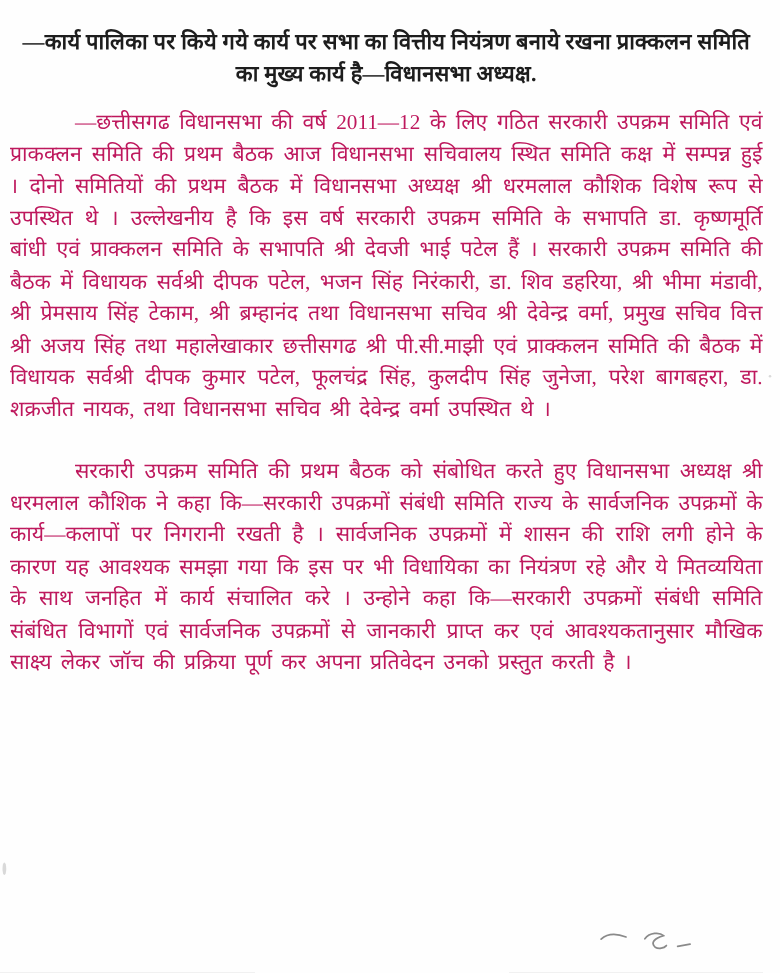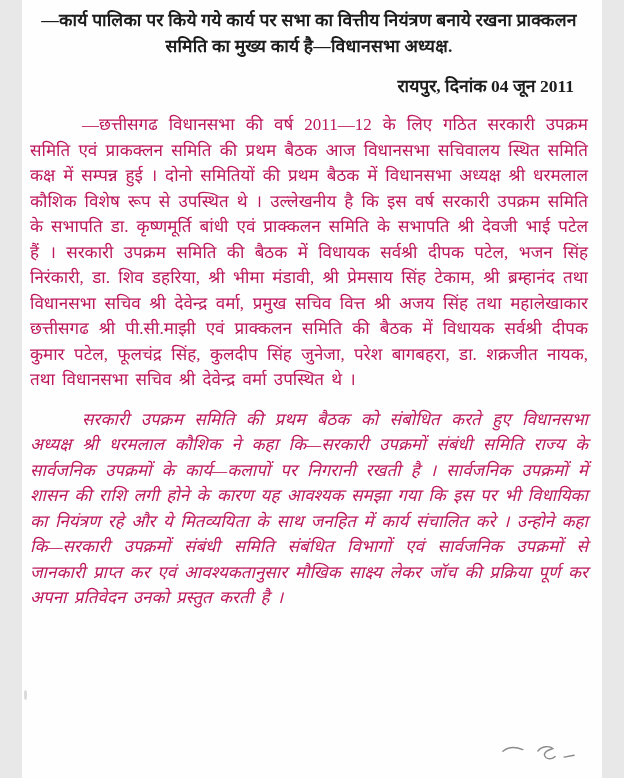--- a/index.html
+++ b/index.html
@@ -2,29 +2,29 @@
 <html lang="hi"><head>
 <meta charset="utf-8">
 <style>
   html, body {
     margin: 0;
     padding: 0;
     background: #e8e8e8;
   }
   .page {
     position: relative;
-    width: 580px;
+    width: 624px;
     height: 778px;
     margin: 0 auto;
     background: #fefefe;
     overflow: hidden;
     font-family: "Liberation Serif", serif;
     color: #262626;
     box-sizing: border-box;
-    padding: 7px 14px 0 8px;
+    padding: 20px 14px 0 8px;
   }
   .headline {
     font-weight: 700;
     font-size: 17.5px;
     line-height: 26px;
     text-align: center;
     color: #1d1d1d;
     letter-spacing: 0.2px;
   }
   .headline + .headline {
@@ -43,22 +43,21 @@
     margin: 0;
     margin-top: 13px;
     font-size: 17px;
     line-height: 25.5px;
     text-align: justify;
     text-indent: 52px;
     word-spacing: 3px;
     color: #be185d;
   }
   .body-para.second {
-    margin-top: 14px;
-    font-style: italic;
+    margin-top: 24px;
   }
   .handwritten {
     position: absolute;
     left: 478px;
     top: 738px;
     width: 78px;
     height: 32px;
     transform: rotate(-2deg);
   }
   .handwritten svg {
@@ -74,21 +73,20 @@
   .speck-2 { left: 615px; top: 300px; width: 2px; height: 2px; }
 </style>
 </head>
 <body>
 
 <div class="page">
 
   <div class="headline">—कार्य पालिका पर किये गये कार्य पर सभा का वित्तीय नियंत्रण बनाये रखना प्राक्कलन समिति का मुख्य कार्य है—विधानसभा अध्यक्ष.</div>
 
 
-  <div class="dateline">रायपुर, दिनांक 04 जून 2011</div>
 
   <p class="body-para first">—छत्तीसगढ विधानसभा की वर्ष 2011—12 के लिए गठित सरकारी उपक्रम समिति एवं प्राकक्लन समिति की प्रथम बैठक आज विधानसभा सचिवालय स्थित समिति कक्ष में सम्पन्न हुई । दोनो समितियों की प्रथम बैठक में विधानसभा अध्यक्ष श्री धरमलाल कौशिक विशेष रूप से उपस्थित थे । उल्लेखनीय है कि इस वर्ष सरकारी उपक्रम समिति के सभापति डा. कृष्णमूर्ति बांधी एवं प्राक्कलन समिति के सभापति श्री देवजी भाई पटेल हैं । सरकारी उपक्रम समिति की बैठक में विधायक सर्वश्री दीपक पटेल, भजन सिंह निरंकारी, डा. शिव डहरिया, श्री भीमा मंडावी, श्री प्रेमसाय सिंह टेकाम, श्री ब्रम्हानंद तथा विधानसभा सचिव श्री देवेन्द्र वर्मा, प्रमुख सचिव वित्त श्री अजय सिंह तथा महालेखाकार छत्तीसगढ श्री पी.सी.माझी एवं प्राक्कलन समिति की बैठक में विधायक सर्वश्री दीपक कुमार पटेल, फूलचंद्र सिंह, कुलदीप सिंह जुनेजा, परेश बागबहरा, डा. शक्रजीत नायक, तथा विधानसभा सचिव श्री देवेन्द्र वर्मा उपस्थित थे ।</p>
 
   <p class="body-para second">सरकारी उपक्रम समिति की प्रथम बैठक को संबोधित करते हुए विधानसभा अध्यक्ष श्री धरमलाल कौशिक ने कहा कि—सरकारी उपक्रमों संबंधी समिति राज्य के सार्वजनिक उपक्रमों के कार्य—कलापों पर निगरानी रखती है । सार्वजनिक उपक्रमों में शासन की राशि लगी होने के कारण यह आवश्यक समझा गया कि इस पर भी विधायिका का नियंत्रण रहे और ये मितव्ययिता के साथ जनहित में कार्य संचालित करे । उन्होने कहा कि—सरकारी उपक्रमों संबंधी समिति संबंधित विभागों एवं सार्वजनिक उपक्रमों से जानकारी प्राप्त कर एवं आवश्यकतानुसार मौखिक साक्ष्य लेकर जॉच की प्रक्रिया पूर्ण कर अपना प्रतिवेदन उनको प्रस्तुत करती है ।</p>
 
   <div class="handwritten" aria-label="~ ८ -">
     <svg width="78" height="32" viewBox="0 0 78 32" xmlns="http://www.w3.org/2000/svg">
       <g fill="none" stroke="#8a8a8a" stroke-width="1.4" stroke-linecap="round">
         <path d="M3 12 C 9 7, 16 8, 23 11"></path>
         <path d="M38 13 C 42 8, 50 8, 53 11 C 46 13, 42 16, 46 20 C 49 22, 53 21, 55 19"></path>

